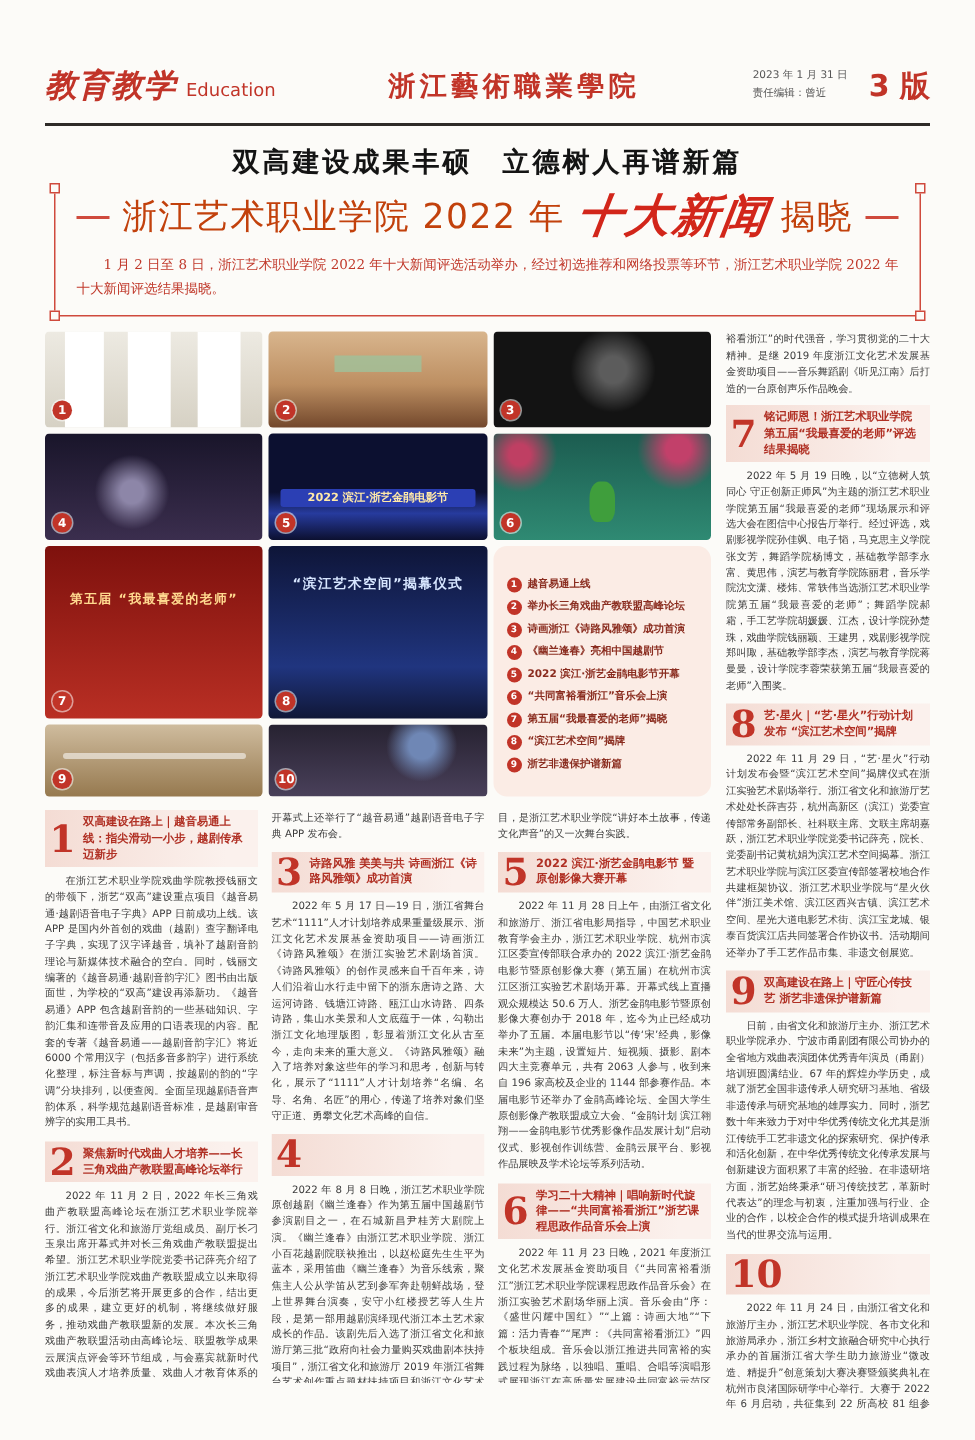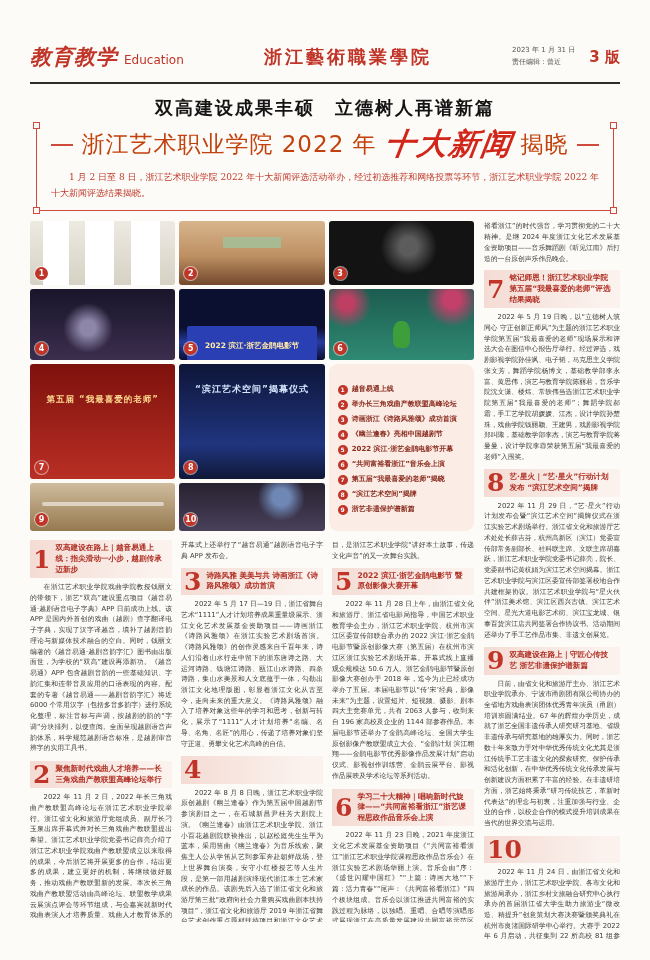--- a/index.html
+++ b/index.html
@@ -11,21 +11,21 @@
     box-shadow:0 0 6px rgba(0,0,0,.2);
   }
   
   .masthead { display:flex; align-items:center; justify-content:space-between; height:46px; }
   .m-left { display:flex; align-items:baseline; gap:6px; }
   .m-cn { font-size:21px; font-weight:bold; font-style:italic; color:#c13428; letter-spacing:1px; font-family:"DejaVu Serif",serif; }
   .m-en { font-size:12px; color:#c13428; }
   .m-center { font-size:18px; font-weight:bold; color:#c13428; font-family:"DejaVu Serif",serif; letter-spacing:3px; }
   .m-right { display:flex; align-items:center; gap:14px; }
   .m-meta { font-size:7px; color:#555; line-height:1.7; text-align:left; }
-  .m-page { font-size:15px; font-weight:bold; color:#c13428; }
+  .m-page { font-size:20px; font-weight:bold; color:#c13428; }
   .rule { border-bottom:2.5px solid #2e2b28; margin-top:2px; }
   
   .headline { text-align:center; font-size:18px; font-weight:bold; color:#141414;
     letter-spacing:2px; margin:12px 0 6px; font-family:"DejaVu Sans",sans-serif; }
   
   .feature { position:relative; border:1.5px solid #cf4a3d; border-top:none;
     margin:4px 6px 10px; padding:0 14px 9px; }
   .corner { position:absolute; width:7px; height:7px; border:1.5px solid #cf4a3d; background:#fcfbf8; }
   .c-tl { top:-4px; left:-4px; } .c-tr { top:-4px; right:-4px; }
   .c-bl { bottom:-4px; left:-4px; } .c-br { bottom:-4px; right:-4px; }
@@ -47,21 +47,21 @@
     background:#c13428; color:#fff; font-size:8px; font-weight:bold; text-align:center; line-height:13px;
     box-shadow:0 0 0 1px rgba(255,255,255,.55); z-index:3; }
   .ov { position:absolute; left:0; right:0; text-align:center; font-weight:bold; z-index:2; }
   .p1 { background:linear-gradient(180deg,#edeae2,#d9d4c8);
         background-image:linear-gradient(90deg,transparent 0 9%,#fff 9% 27%,transparent 27% 38%,#fff 38% 58%,transparent 58% 70%,#fff 70% 90%,transparent 90%),linear-gradient(180deg,#edeae2,#d6d1c4); }
   .p2 { background:linear-gradient(180deg,#d8b58d 0%,#bd8f62 55%,#73482c 100%); }
   .p2::before { content:""; position:absolute; left:30%; top:24%; width:40%; height:18%; background:#9fc29b; opacity:.8; }
   .p3 { background:radial-gradient(circle at 55% 40%, #5c5c5c 0 10%, transparent 32%),#131313; }
   .p4 { background:radial-gradient(circle at 40% 55%, #8d86a8 0 8%, transparent 26%),linear-gradient(180deg,#19152a,#3b2e4e); }
   .p5 { background:linear-gradient(180deg,#0c1030 55%,#273b9e 75%,#0c1030 100%); }
-  .p5 .ov { top:52%; font-size:7.5px; color:#ffe9a8; background:#2b3fb4; margin:0 8px; padding:15px 0; border-radius:2px; }
+  .p5 .ov { top:52%; font-size:7.5px; color:#ffe9a8; background:#2b3fb4; margin:0 8px; padding:1px 0; border-radius:2px; }
   .p6 { background:radial-gradient(circle at 85% 15%, #c2406a 0 6%, transparent 20%),radial-gradient(circle at 12% 20%, #bf3f63 0 5%, transparent 18%),linear-gradient(180deg,#1c5c50,#2f8a73); }
   .p6::before { content:""; position:absolute; left:44%; bottom:18%; width:12%; height:38%; background:#3f9e3c; border-radius:40% 40% 30% 30%; }
   .p7 { background:linear-gradient(180deg,#7e110d,#b92f24); }
   .p7 .ov { top:26%; font-size:8.5px; color:#ffd98f; letter-spacing:1px; }
   .p8 { background:linear-gradient(180deg,#0e1538,#20357f 70%,#101737); }
   .p8 .ov { top:16%; font-size:9px; color:#d7e6ff; letter-spacing:1px; }
   .p9 { background:linear-gradient(180deg,#cfbc9e,#96794f); }
   .p9::before { content:""; position:absolute; left:8%; top:38%; width:84%; height:10%; background:rgba(255,255,255,.55); border-radius:2px; }
   .p10 { background:radial-gradient(circle at 70% 30%, #6f87b5 0 8%, transparent 22%),linear-gradient(180deg,#272231,#49405a); }
   
@@ -249,21 +249,21 @@
               <span class="sec-num">6</span>
               <span class="sec-title">学习二十大精神｜唱响新时代旋律——“共同富裕看浙江”浙艺课程思政作品音乐会上演</span>
             </div>
             <p class="body">2022 年 11 月 23 日晚，2021 年度浙江文化艺术发展基金资助项目《“共同富裕看浙江”浙江艺术职业学院课程思政作品音乐会》在浙江实验艺术剧场华丽上演。音乐会由“序：《盛世闪耀中国红》”“上篇：诗画大地”“下篇：活力青春”“尾声：《共同富裕看浙江》”四个板块组成。音乐会以浙江推进共同富裕的实践过程为脉络，以独唱、重唱、合唱等演唱形式展现浙江在高质量发展建设共同富裕示范区进程中涌现出的动人故事，唱响“共同富</p>
           </div>
         </div>
       </div>
     </div>
 
     <aside class="right">
-      <p class="body cont">裕看浙江”的时代强音，学习贯彻党的二十大精神。是继 2024 年度浙江文化艺术发展基金资助项目——音乐舞蹈剧《听见江南》后打造的一台原创声乐作品晚会。</p>
+      <p class="body cont">裕看浙江”的时代强音，学习贯彻党的二十大精神。是继 2019 年度浙江文化艺术发展基金资助项目——音乐舞蹈剧《听见江南》后打造的一台原创声乐作品晚会。</p>
       <div class="sec">
         <div class="sec-head">
           <span class="sec-num">7</span>
           <span class="sec-title">铭记师恩！浙江艺术职业学院第五届“我最喜爱的老师”评选结果揭晓</span>
         </div>
         <p class="body">2022 年 5 月 19 日晚，以“立德树人筑同心 守正创新正师风”为主题的浙江艺术职业学院第五届“我最喜爱的老师”现场展示和评选大会在图信中心报告厅举行。经过评选，戏剧影视学院孙佳飒、电子韬，马克思主义学院张文芳，舞蹈学院杨博文，基础教学部李永富、黄思伟，演艺与教育学院陈丽君，音乐学院沈文潇、楼炜、常轶伟当选浙江艺术职业学院第五届“我最喜爱的老师”；舞蹈学院郝霜，手工艺学院胡媛媛、江杰，设计学院孙楚珠，戏曲学院钱丽颖、王建男，戏剧影视学院郑叫陬，基础教学部李杰，演艺与教育学院蒋曼曼，设计学院李蓉荣获第五届“我最喜爱的老师”入围奖。</p>
       </div>
       <div class="sec">
         <div class="sec-head">
           <span class="sec-num">8</span>

